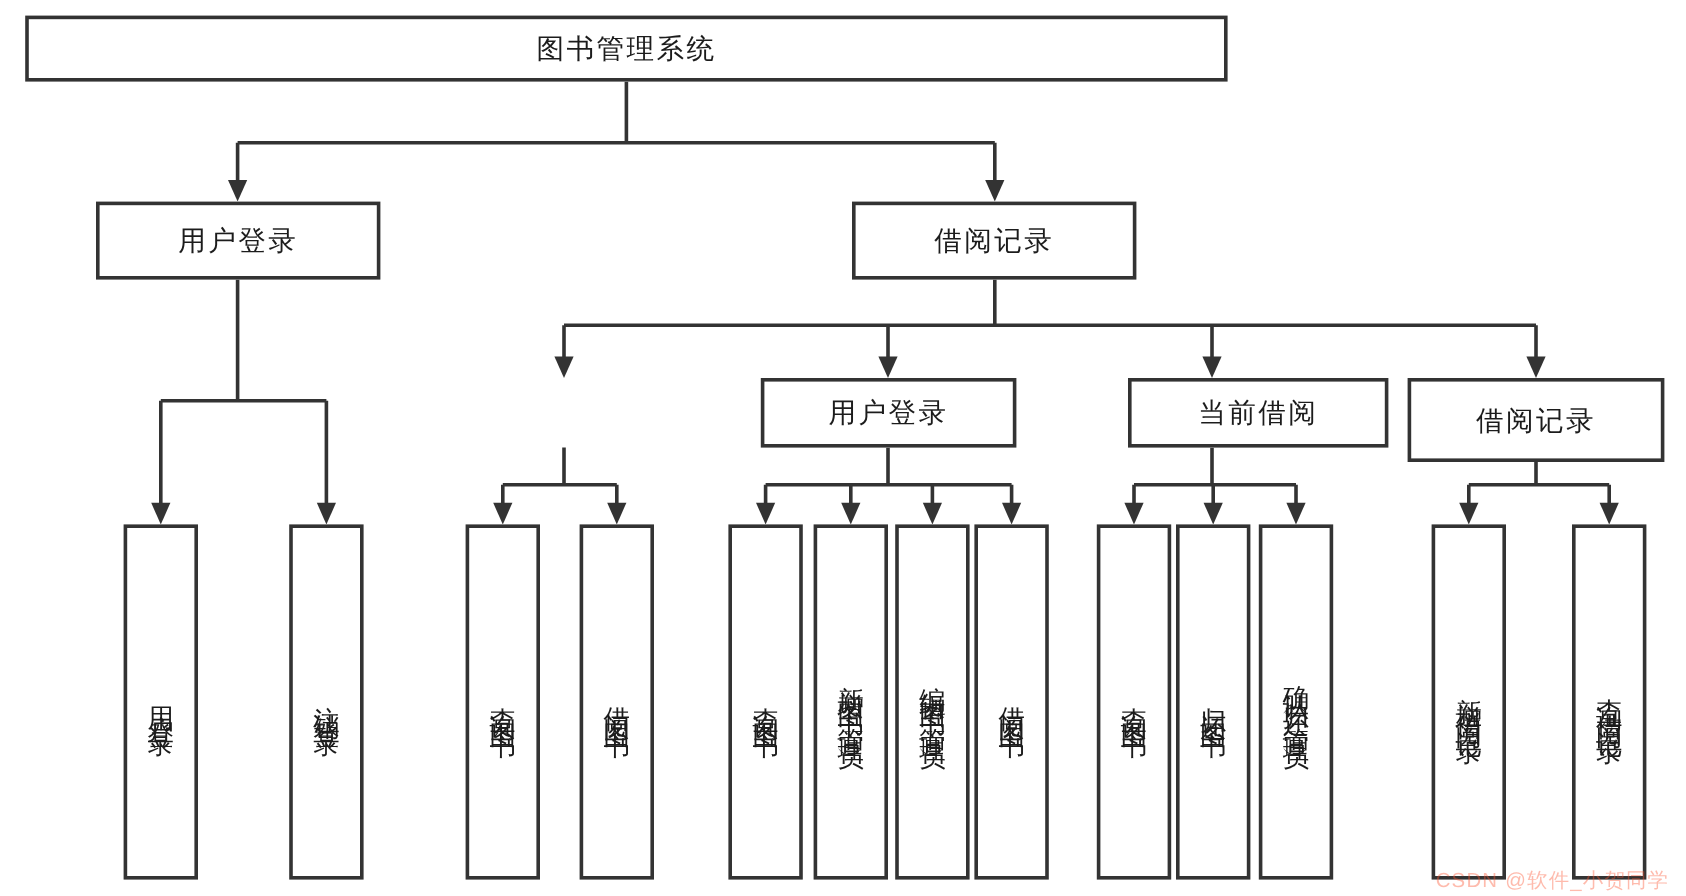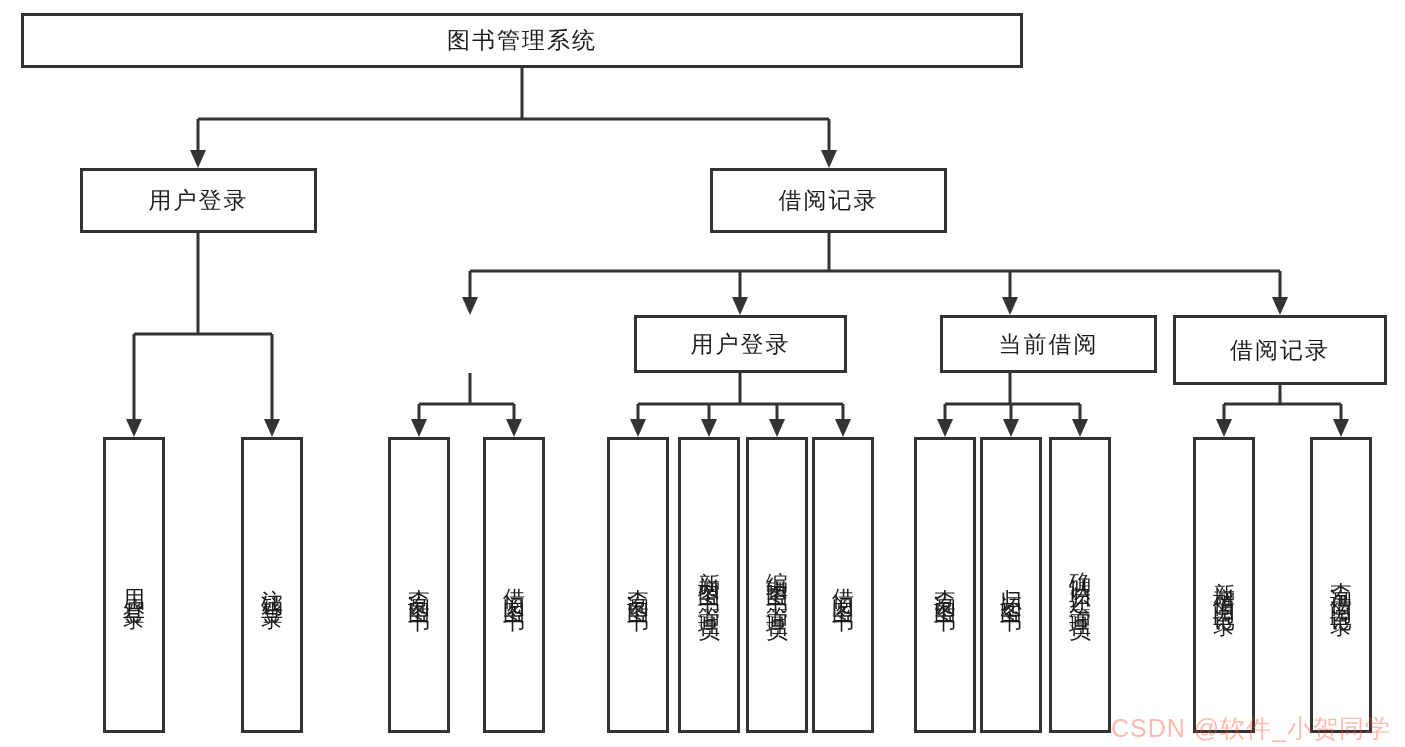--- a/index.html
+++ b/index.html
@@ -16,21 +16,21 @@
     border:3px solid #333333; display:flex; align-items:center; justify-content:center;
     z-index:1;
   }
   .node.h span { font-size:23px; letter-spacing:2px; white-space:nowrap; }
   .node.v span {
     writing-mode:vertical-rl; letter-spacing:7px; font-size:22px; line-height:1;
     white-space:nowrap;
   }
   .watermark {
     position:absolute; right:14px; bottom:2px; z-index:3;
-    font-size:25px; letter-spacing:1px; color:rgba(252,85,49,0.40);
+    font-size:17px; letter-spacing:1px; color:rgba(252,85,49,0.40);
     white-space:nowrap;
   }
 </style>
 </head>
 <body>
 
 <div class="canvas">
 
   <svg class="connectors" width="1405" height="747" viewBox="0 0 1405 747">
 

